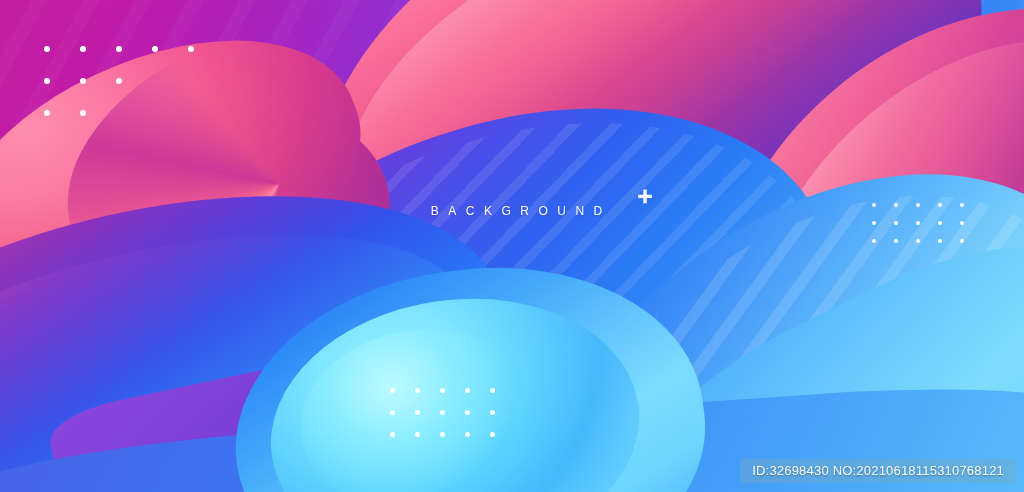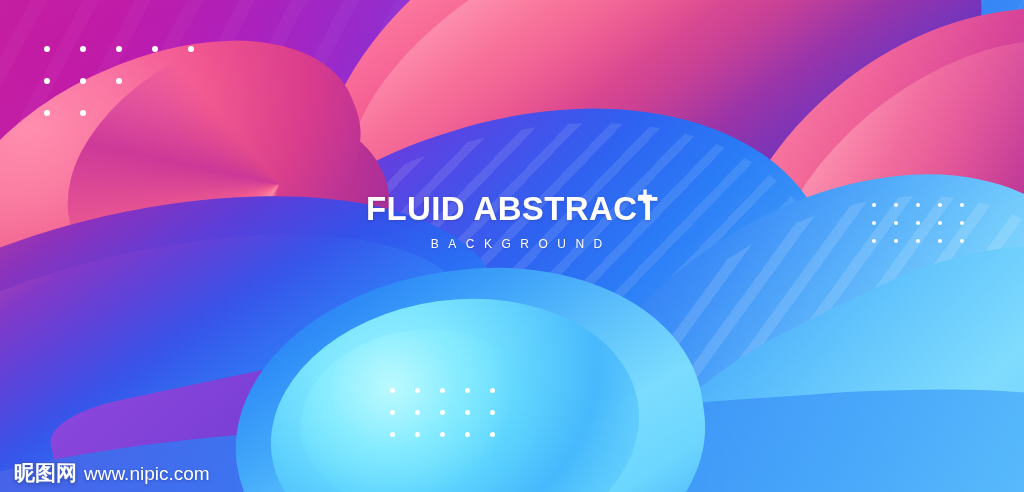--- a/index.html
+++ b/index.html
@@ -398,27 +398,23 @@
     <span class="dot"></span>
     <span class="dot"></span>
     <span class="dot"></span>
     <span class="dot"></span>
     <span class="dot"></span>
     <span class="dot"></span>
     <span class="dot"></span>
   </div>
 
   <div id="headline">
-    <span id="title">FLUID ABSTRACT</span>
     <span id="subtitle">BACKGROUND</span>
   </div>
 
   <svg id="plus-icon" viewBox="0 0 16 16">
     <path d="M6.3 0.6 h3.4 v5.1 h5.1 v3.4 h-5.1 v5.1 h-3.4 v-5.1 h-5.1 v-3.4 h5.1 z" fill="#ffffff"></path>
   </svg>
 
-  <div id="watermark">
-    <span id="wm-logo">昵图网</span>
-    <span id="wm-url">www.nipic.com</span>
-  </div>
-
+
+  <div id="id-badge">ID:32698430 NO:20210618115310768121</div>
 
 </div>
 
 </body></html>

